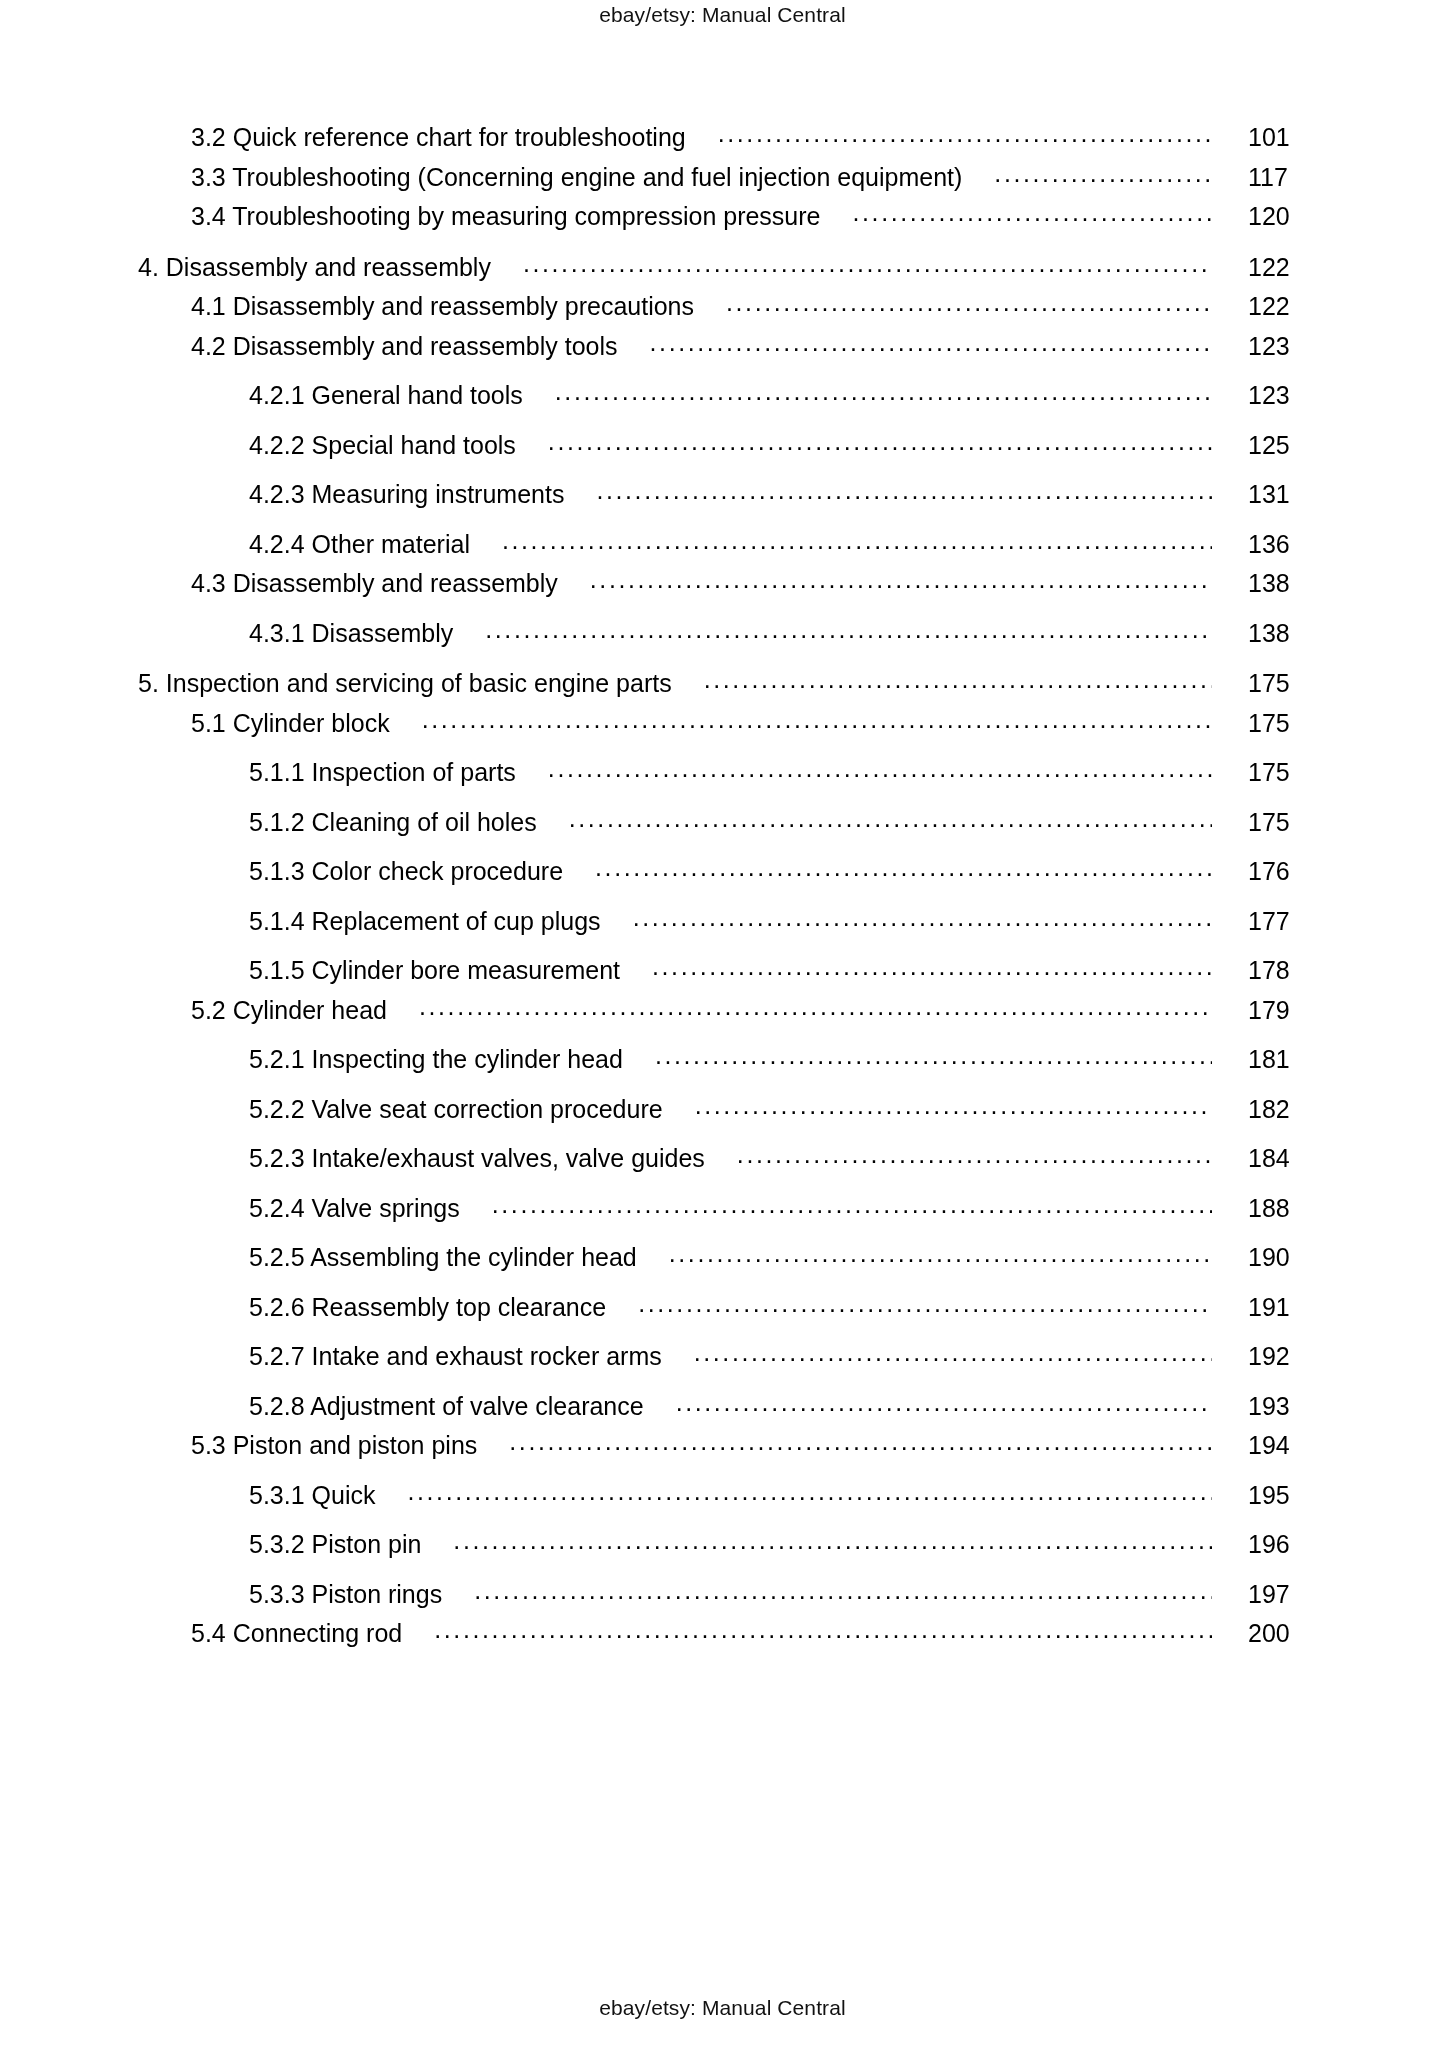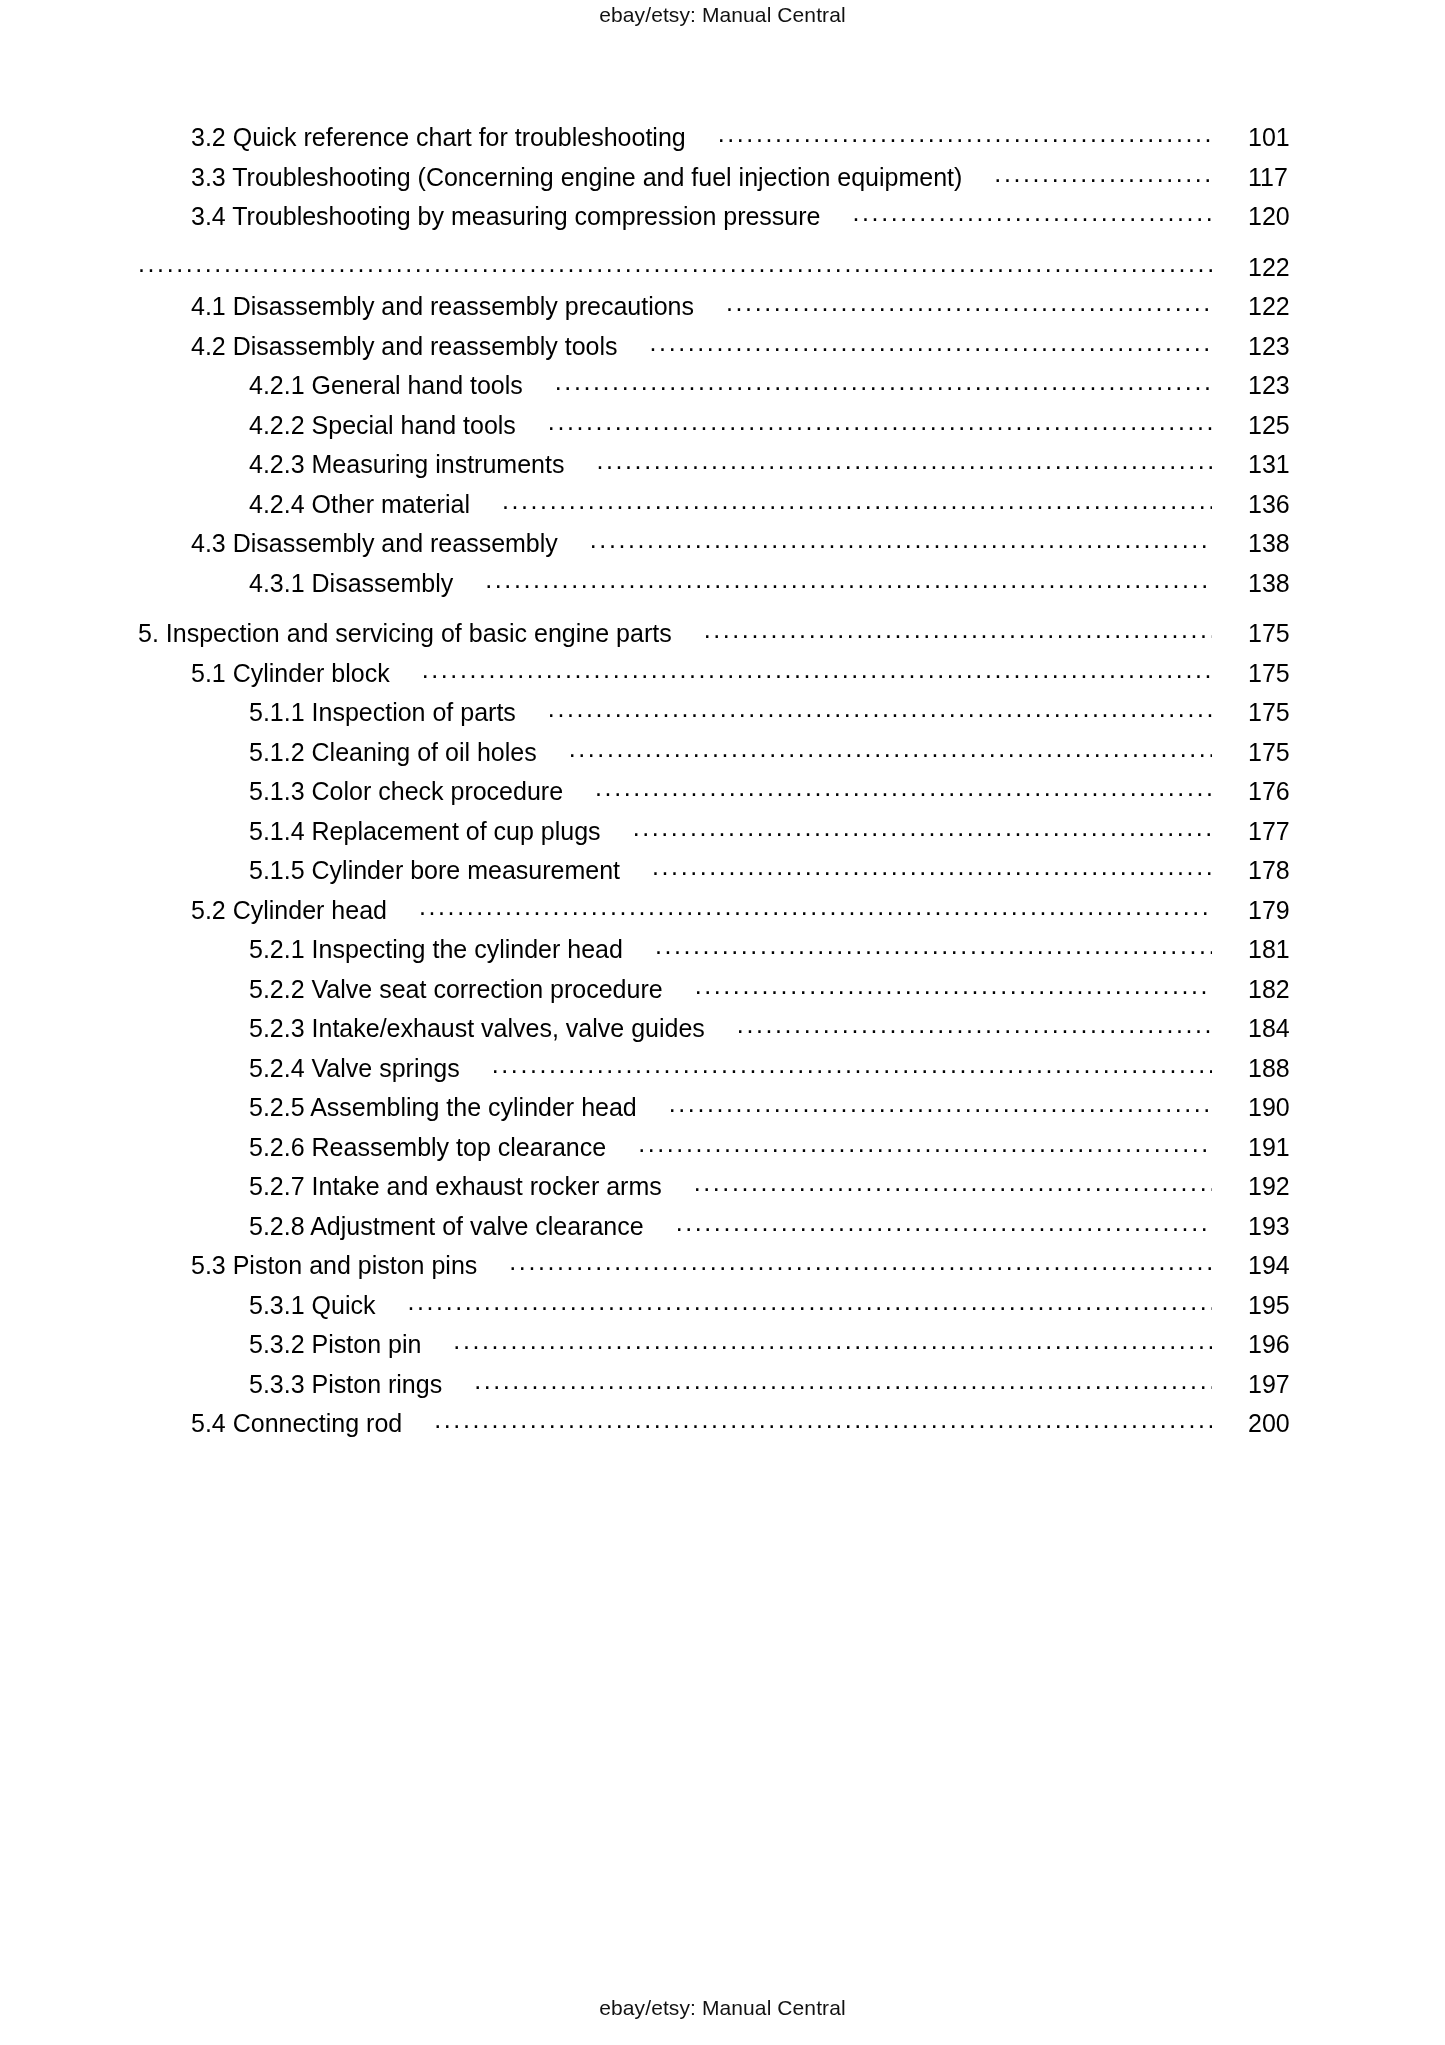--- a/index.html
+++ b/index.html
@@ -57,21 +57,21 @@
     font-size: 25px;
     line-height: 39px;
     height: 39.5px;
     white-space: nowrap;
     gap: 32px;
   }
 
   
   .lvl-1 { padding-left: 138px; }
   .lvl-2 { padding-left: 191px; }
-  .lvl-3 { padding-left: 249px; }
+  .lvl-3 { padding-left: 249px; margin-top: 10px; }
 
   .gap-before { margin-top: 11px; }
 
   .toc-title {
     flex: 0 0 auto;
   }
 
   .toc-leader {
     flex: 1 1 auto;
     overflow: hidden;
@@ -115,20 +115,21 @@
         <span class="toc-title">3.3 Troubleshooting (Concerning engine and fuel injection equipment)</span>
         <span class="toc-leader"></span>
         <span class="toc-page">117</span>
       </div>
       <div class="toc-entry lvl-2">
         <span class="toc-title">3.4 Troubleshooting by measuring compression pressure</span>
         <span class="toc-leader"></span>
         <span class="toc-page">120</span>
       </div>
       <div class="toc-entry lvl-1 gap-before">
+        <span class="toc-title">4. Disassembly and reassembly</span>
         <span class="toc-leader"></span>
         <span class="toc-page">122</span>
       </div>
       <div class="toc-entry lvl-2">
         <span class="toc-title">4.1 Disassembly and reassembly precautions</span>
         <span class="toc-leader"></span>
         <span class="toc-page">122</span>
       </div>
       <div class="toc-entry lvl-2">
         <span class="toc-title">4.2 Disassembly and reassembly tools</span>

